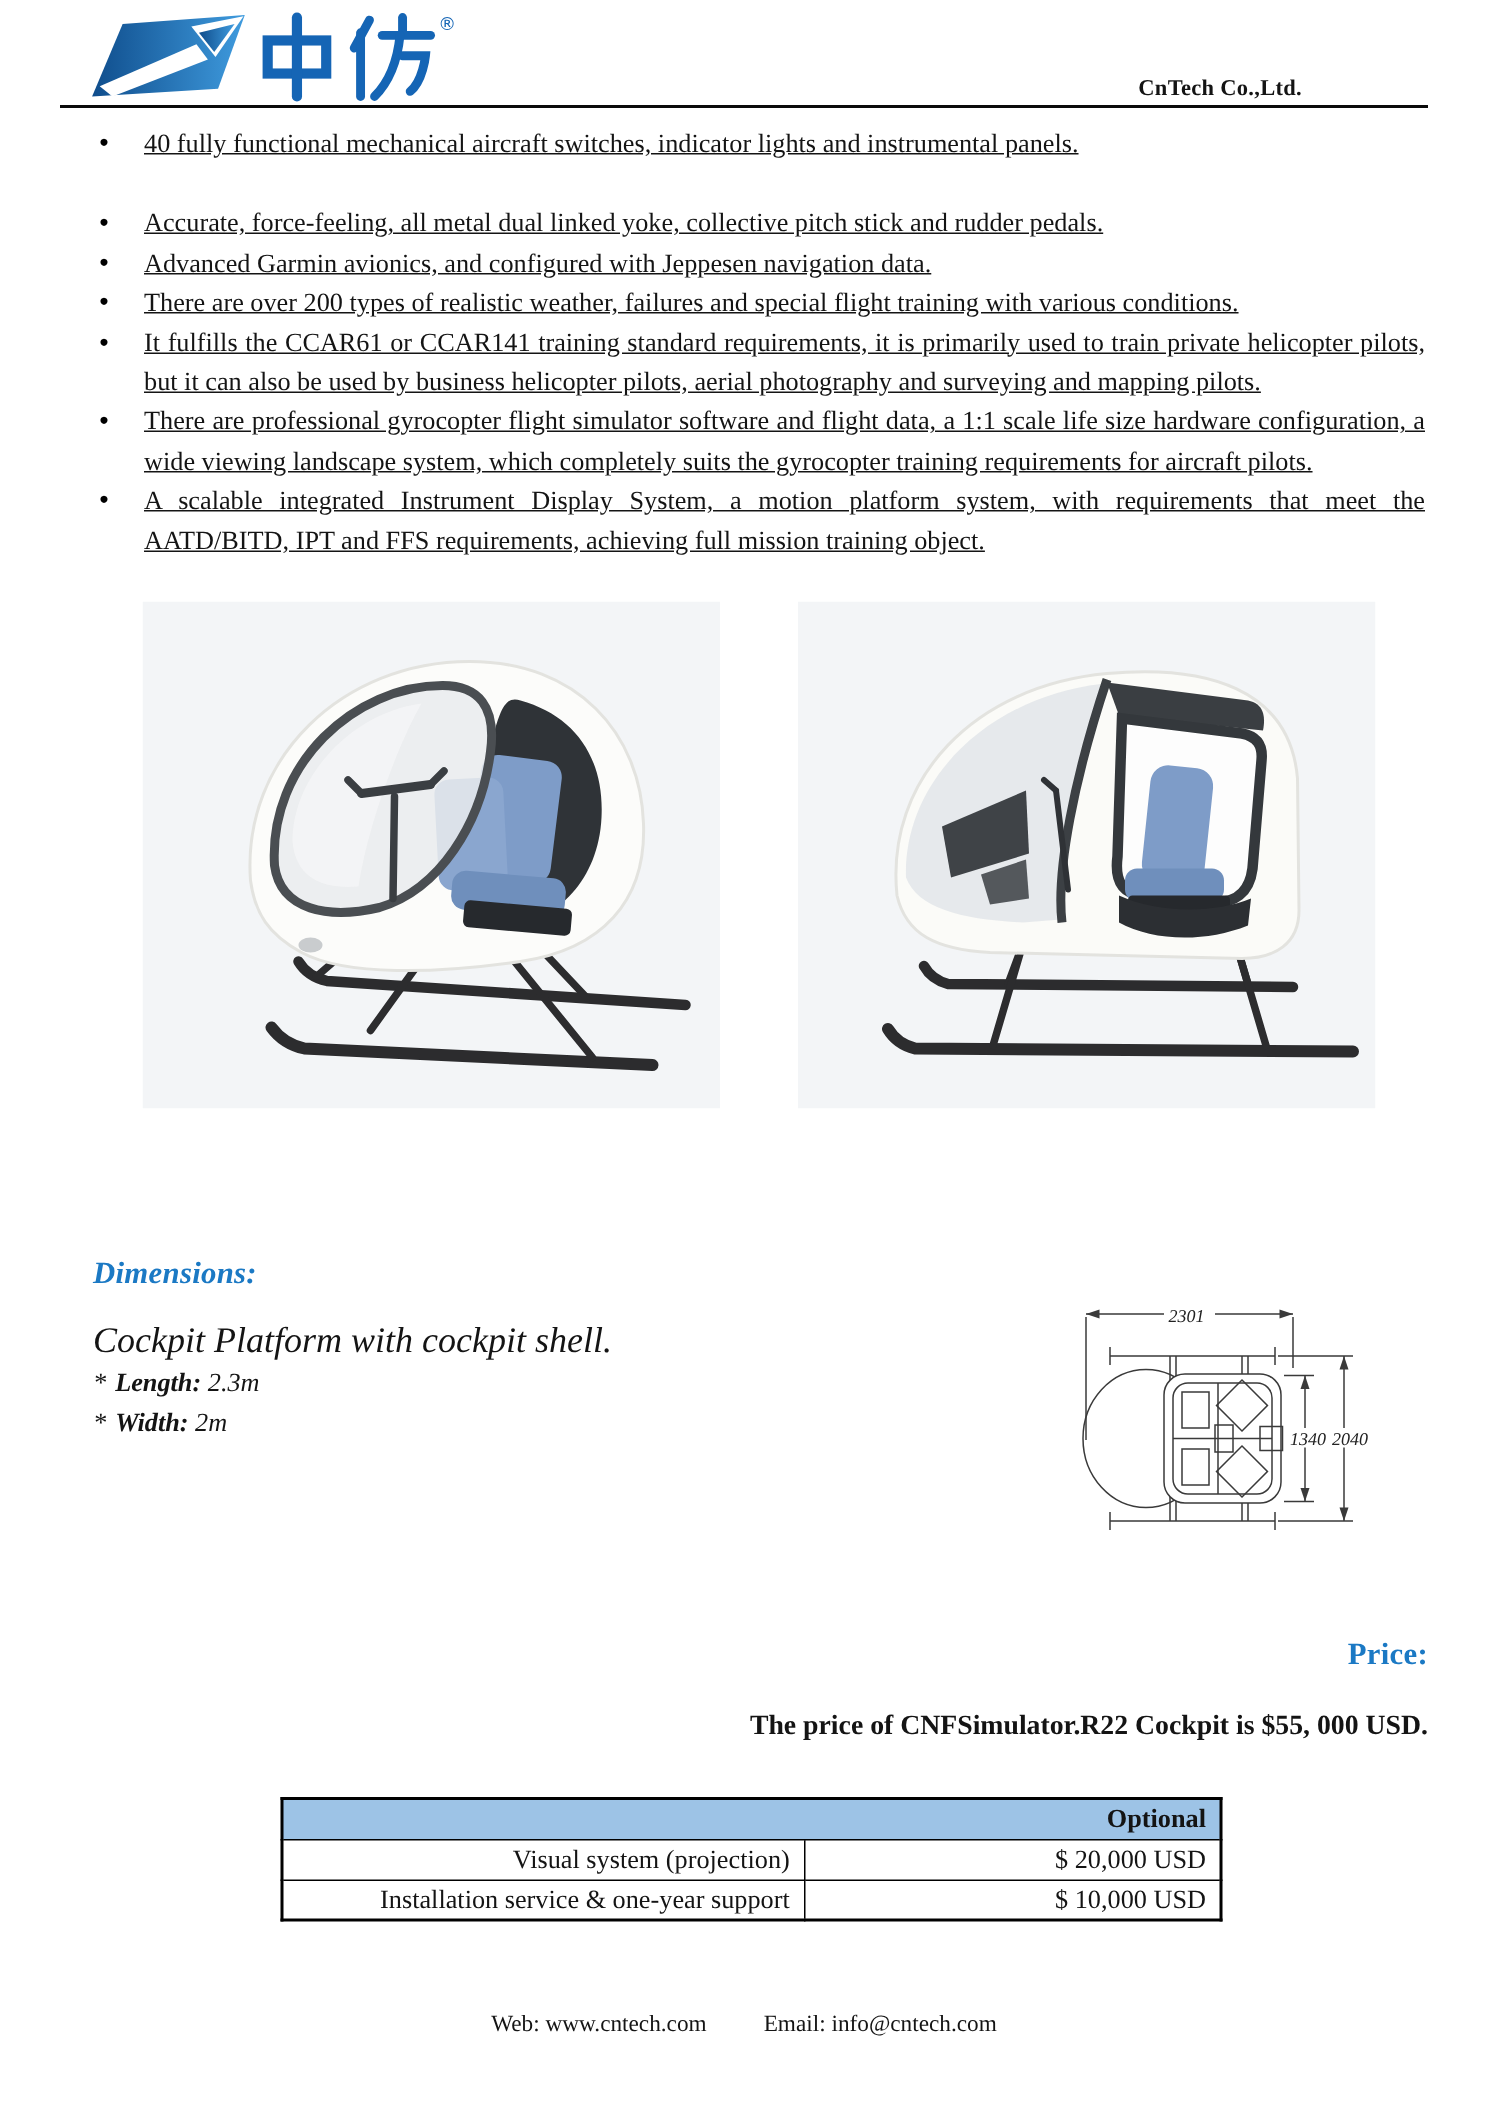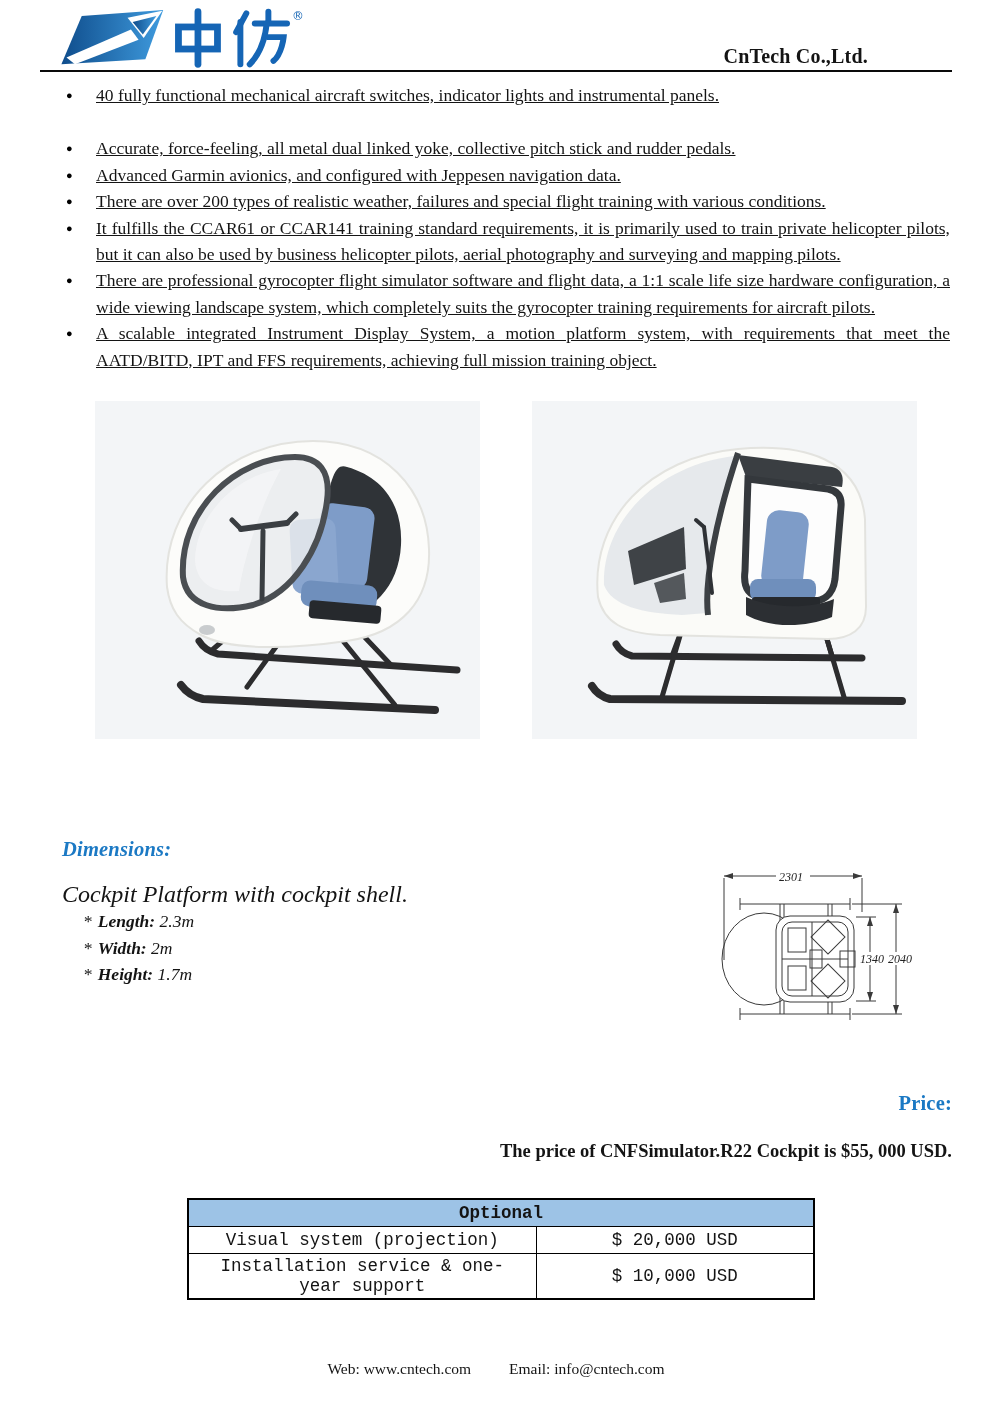--- a/index.html
+++ b/index.html
@@ -13,21 +13,21 @@
   .page { padding: 4px 48px 0 40px; }
 
   
   .header {
     display: flex; justify-content: space-between; align-items: flex-end;
     border-bottom: 2px solid #0a0a0a;
     padding: 2px 6px 2px 18px; height: 68px;
   }
   .logo-svg { width: 246px; height: 60px; display: block; }
   .company-name {
-    font-weight: bold; font-size: 20px; letter-spacing: .2px;
+    font-weight: bold; font-size: 15px; letter-spacing: .2px;
     padding-right: 78px; padding-bottom: 0px; white-space: nowrap;
   }
 
   
   .bullets { margin: 10px 0 0 0; padding: 0 2px 0 26px; list-style: none; }
   .bullets li {
     display: flex; align-items: flex-start;
     font-size: 17.5px; line-height: 26.4px;
   }
   .bullets li .marker {
@@ -43,39 +43,39 @@
   .figure svg { width: 100%; height: 100%; display: block; }
 
   
   .dim-section { display: flex; margin-top: 99px; padding: 0 14px 0 22px; font-style: italic; }
   .dim-text { width: 560px; }
   h2.blue-head {
     color: #1b79c4; font-size: 20.5px; margin: 0; font-weight: bold;
     letter-spacing: .2px;
   }
   .dim-intro { font-size: 24px; margin: 20px 0 0 0; }
-  .spec-line { font-size: 17.5px; line-height: 26.5px; margin-left: 21px; }
+  .spec-line { font-size: 17.5px; line-height: 26.5px; }
   .spec-line .pfx { margin-right: 6px; }
   .spec-line b { font-weight: bold; }
   .drawing-wrap { margin-left: auto; margin-top: 24px; }
   .drawing-wrap svg { width: 238px; height: 178px; display: block; }
 
   
   .price-section { margin-top: 52px; padding-left: 22px; text-align: right; }
   .price-line { font-weight: bold; font-size: 18.5px; margin: 26px 0 0 0; }
 
   
   table.options {
     border-collapse: collapse; margin: 36px 0 0 147px;
     width: 628px; font-size: 17.5px;
     border: 2px solid #000;
   }
   table.options th, table.options td {
-    border: 1px solid #000; padding: 2px 24px; height: 27px;
-    text-align: center; font-weight: normal; vertical-align: middle; font-family: Liberation Mono, monospace;
+    border: 1px solid #000; padding: 2px 9px; height: 27px;
+    text-align: right; font-weight: normal; vertical-align: middle;
   }
   table.options th.opt-head { font-weight: bold; }
   table.options td.c1 { width: 348px; }
 
   
   .footer {
     margin-top: 60px; text-align: center; font-size: 15.5px;
     padding-bottom: 28px;
   }
   .footer .sep { display: inline-block; width: 38px; }
@@ -229,23 +229,20 @@
 
   <div class="dim-section">
     <div class="dim-text">
       <h2 class="blue-head">Dimensions:</h2>
       <p class="dim-intro">Cockpit Platform with cockpit shell.</p>
       <div class="spec-line">
         <span class="pfx">*</span><b>Length:</b>&nbsp;<span>2.3m</span>
       </div>
       <div class="spec-line">
         <span class="pfx">*</span><b>Width:</b>&nbsp;<span>2m</span>
-      </div>
-      <div class="spec-line">
-        <span class="pfx">*</span><b>Height:</b>&nbsp;<span>1.7m</span>
       </div>
     </div>
 
     <div class="drawing-wrap">
       <svg viewBox="0 0 238 178" aria-hidden="true">
         <g stroke="#3a3a3a" stroke-width="1" fill="none">
 
           <path d="M24,14 H76 M110,14 H162"></path>
           <path d="M24,16 V98"></path>
           <path d="M162,16 V50"></path>

